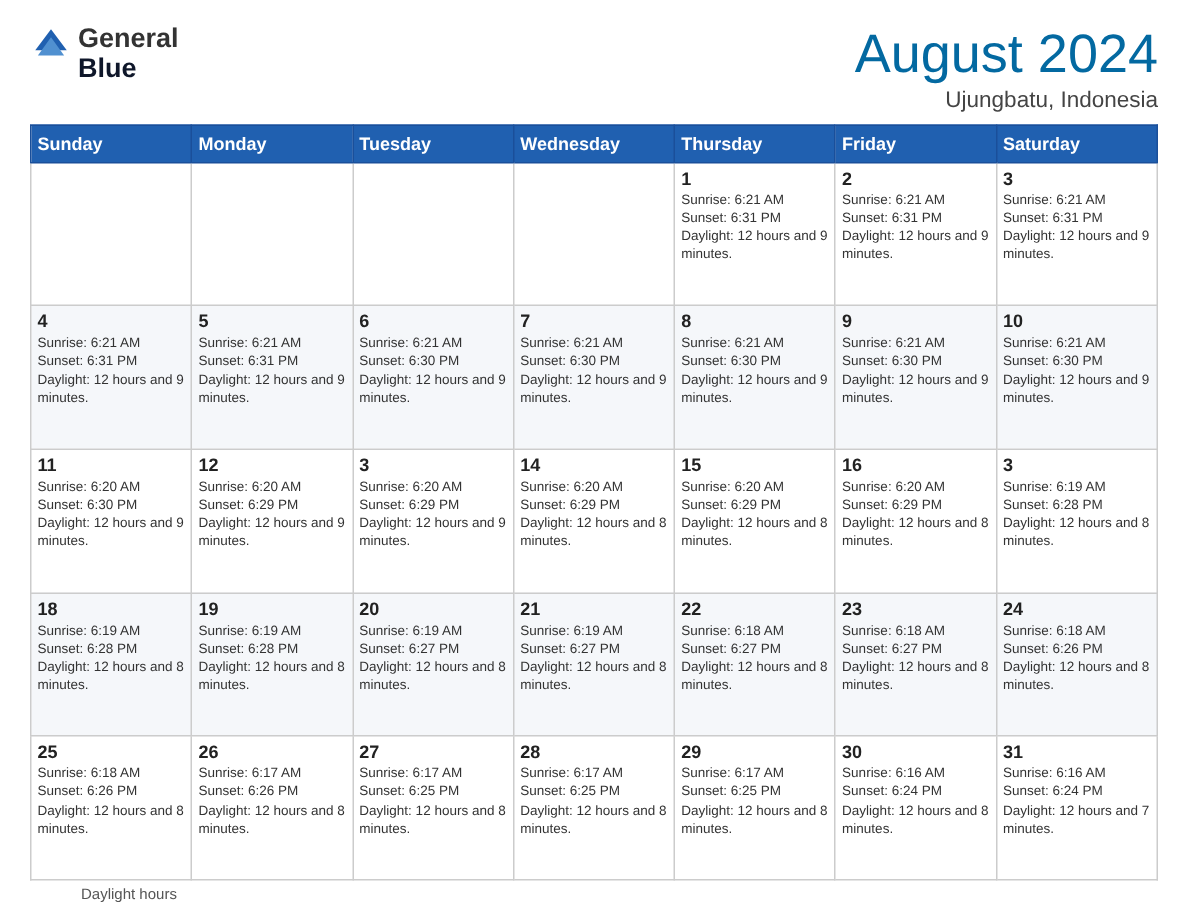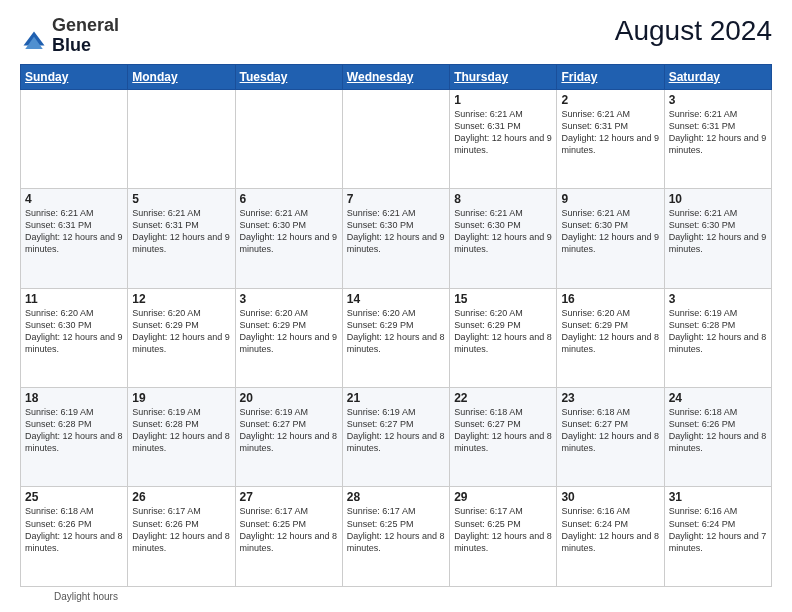--- a/index.html
+++ b/index.html
@@ -18,41 +18,41 @@
       flex-direction: column;
     }
     .header {
       display: flex;
       justify-content: space-between;
       align-items: flex-start;
       margin-bottom: 8px;
     }
     .logo {
       display: flex;
-      align-items: flex-end;
+      align-items: flex-start;
       gap: 4px;
     }
     .logo-text {
       font-size: 18px;
       font-weight: bold;
       line-height: 1.1;
     }
     .logo-text span.general { color: #333; }
     .logo-text span.blue { color: #0f172a; }
     .logo-icon {
       width: 28px;
       height: 28px;
     }
     .title-block {
       text-align: right;
     }
     .title-block .month-year {
-      font-size: 28px;
+      font-size: 36px;
       font-weight: 300;
-      color: #0f172a;
+      color: #0369a1;
       line-height: 1.1;
     }
     .title-block .location {
       font-size: 15px;
       color: #444;
       margin-top: 2px;
     }
     .calendar {
       flex: 1;
       border: 1px solid #ccc;
@@ -61,21 +61,20 @@
       table-layout: fixed;
     }
     .calendar th {
       background-color: #2060b0;
       color: #fff;
       font-size: 12px;
       font-weight: bold;
       padding: 5px 4px;
       text-align: left;
       border: 1px solid #1a4f9a;
-      text-decoration: underline;
     }
     .calendar td {
       border: 1px solid #ccc;
       vertical-align: top;
       padding: 3px 4px;
       font-size: 9.5px;
       color: #333;
       background: #fff;
       width: calc(100% / 7);
     }
@@ -118,20 +117,21 @@
         <polygon points="16,4 28,20 4,20" fill="#2060b0"></polygon>
         <polygon points="16,10 26,24 6,24" fill="#5090d0"></polygon>
       </svg>
       <div class="logo-text">
         <div><span class="general">General</span></div>
         <div><span class="blue">Blue</span></div>
       </div>
     </div>
     <div class="title-block">
       <div class="month-year">August 2024</div>
+      <div class="location">Ujungbatu, Indonesia</div>
     </div>
   </div>
 
   <table class="calendar">
     <thead>
       <tr>
 
       <th>Sunday</th>
           <th>Monday</th>
           <th>Tuesday</th>

